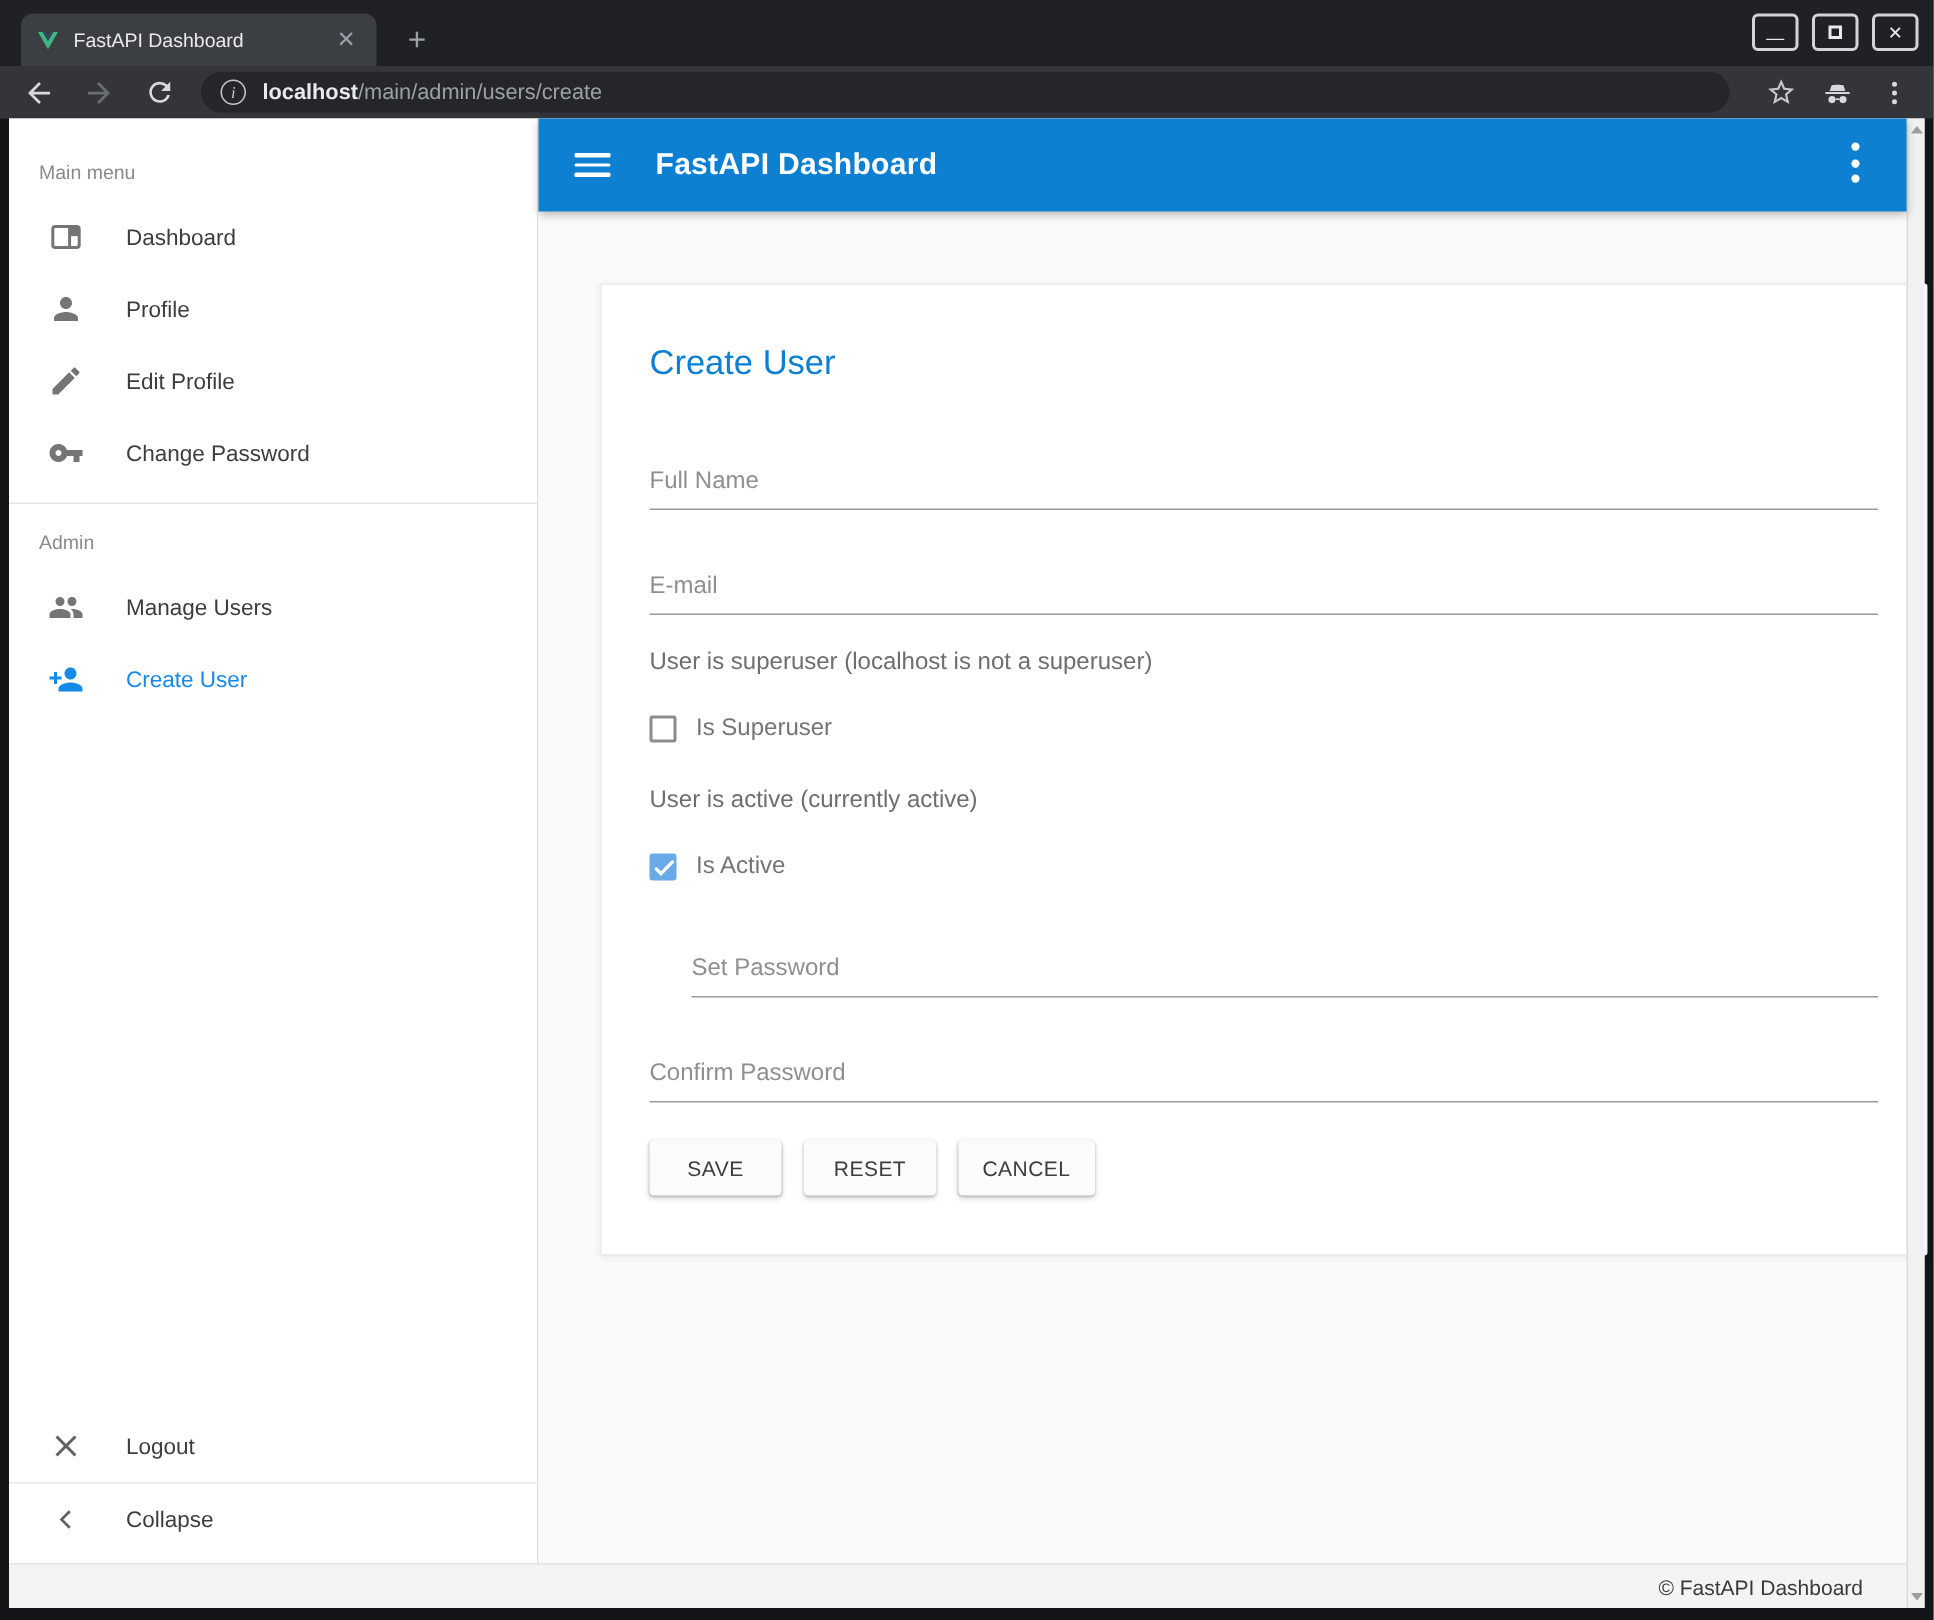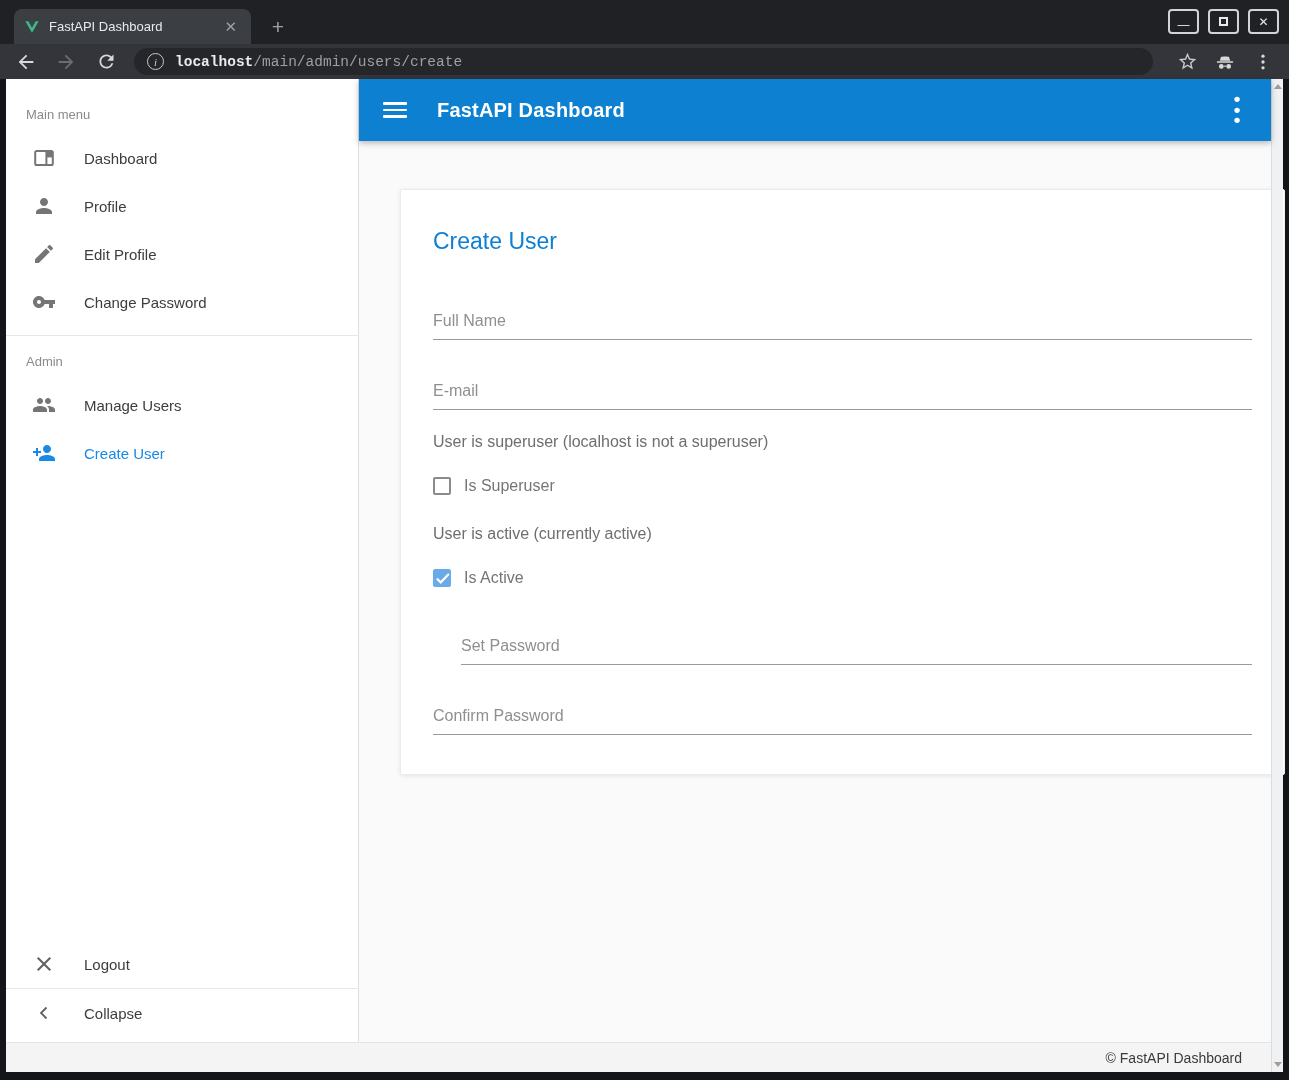--- a/index.html
+++ b/index.html
@@ -20,21 +20,21 @@
              display:flex; align-items:center; justify-content:center; font-size:12px; line-height:1; background:transparent; }
   .win-btn .sq { width:9px; height:9px; border:2px solid #e8eaed; }
 
   .toolbar { position:absolute; top:44px; left:0; width:100%; height:35px; background:#33353a;
              display:flex; align-items:center; padding:0 14px; }
   .nav-ic { width:24px; height:24px; margin-right:16px; display:flex; align-items:center; justify-content:center; }
   .omnibox { flex:1; height:27px; background:#24262a; border-radius:14px; display:flex; align-items:center;
              padding:0 13px; margin:0 8px 0 0; }
   .info-ic { width:17px; height:17px; border:1.5px solid #c7cacd; border-radius:50%; color:#c7cacd;
              font-size:11px; display:flex; align-items:center; justify-content:center; font-family:"Liberation Serif",serif; font-style:italic; }
-  .url { font-size:14.5px; margin-left:11px; white-space:nowrap;font-family:Liberation Mono, monospace; }
+  .url { font-size:14.5px; margin-left:11px; white-space:nowrap; }
   .url .host { color:#e8eaed; font-weight:700; }
   .url .path { color:#9aa0a6; }
   .right-ic { width:24px; height:24px; margin-left:14px; display:flex; align-items:center; justify-content:center; }
 
   
   .page { position:absolute; top:79px; left:6px; width:1277px; height:993px; background:#fafafa; display:flex; }
   .page-left { width:1265px; display:flex; flex-direction:column; }
   .content-row { flex:1; display:flex; min-height:0; }
 
   
@@ -286,20 +286,25 @@
             </div>
 
             <div class="field pw-gap" style="margin-top:50px;">
               <input type="text" placeholder="Set Password" style="">
             </div>
 
             <div class="field gap-sm">
               <input type="text" placeholder="Confirm Password" style="">
             </div>
 
+            <div class="btn-row">
+              <button class="btn">SAVE</button>
+              <button class="btn">RESET</button>
+              <button class="btn">CANCEL</button>
+            </div>
           </div>
         </div>
       </div>
 
       <div class="footer">
         <span>© FastAPI Dashboard</span>
       </div>
     </div>
 
     <div class="scrollbar">

